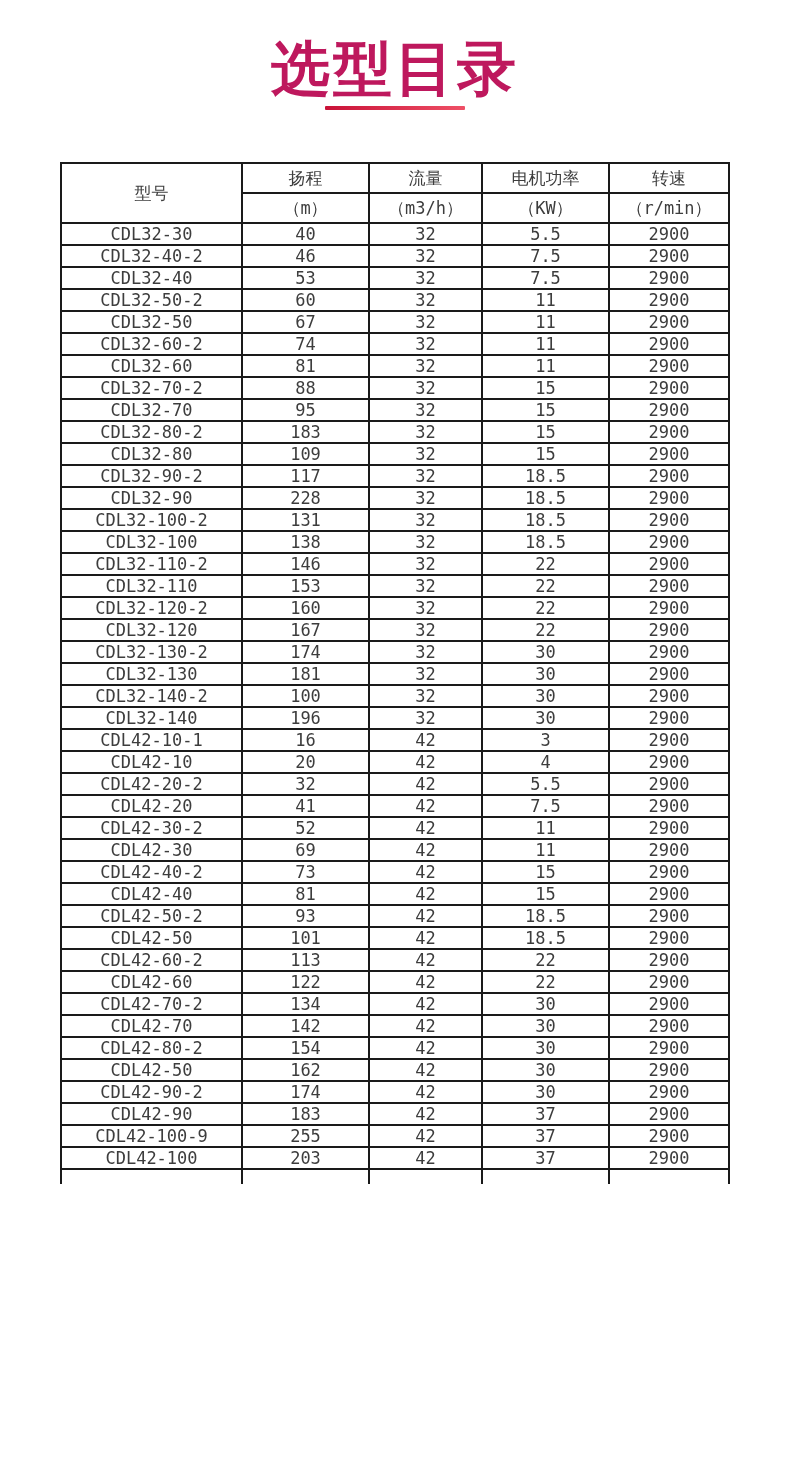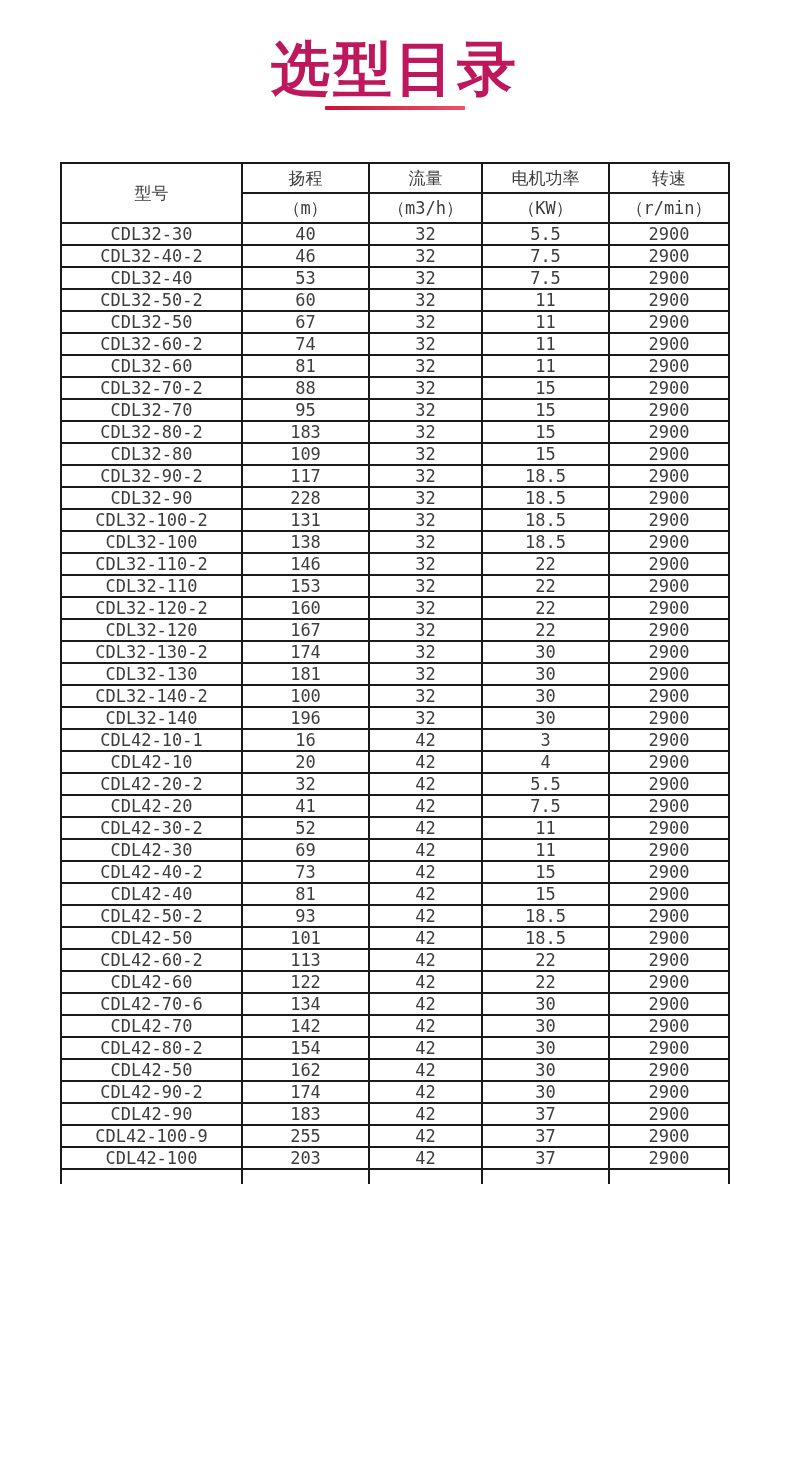--- a/index.html
+++ b/index.html
@@ -332,21 +332,21 @@
           <td>2900</td>
         </tr>
         <tr>
           <td>CDL42-60</td>
           <td>122</td>
           <td>42</td>
           <td>22</td>
           <td>2900</td>
         </tr>
         <tr>
-          <td>CDL42-70-6</td>
+          <td>CDL42-70-2</td>
           <td>134</td>
           <td>42</td>
           <td>30</td>
           <td>2900</td>
         </tr>
         <tr>
           <td>CDL42-70</td>
           <td>142</td>
           <td>42</td>
           <td>30</td>

